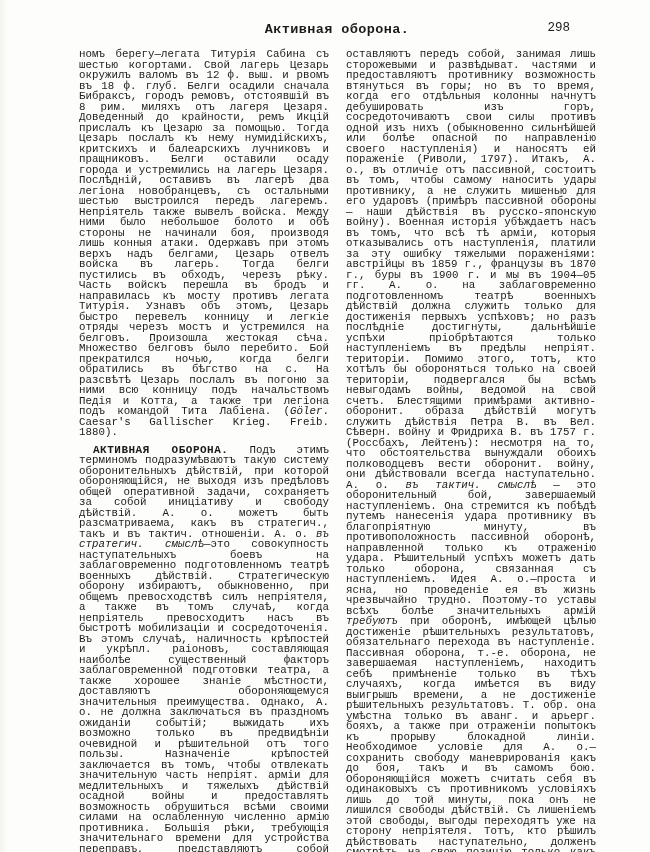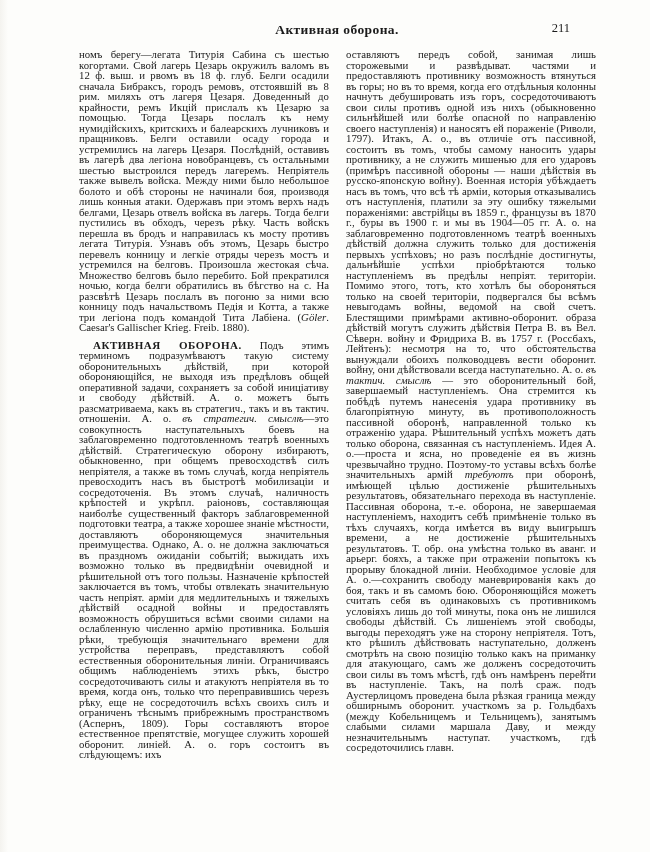--- a/index.html
+++ b/index.html
@@ -6,21 +6,21 @@
     margin: 0;
     padding: 0;
     background: #fdfdfb;
   }
   .page {
     position: relative;
     width: 650px;
     height: 852px;
     background: linear-gradient(90deg, #f4f3ef 0px, #fdfdfb 8px, #fdfdfb 100%);
     color: #1b1b1b;
-    font-family: Liberation Serif, serif;
+    font-family: Liberation Mono, monospace;
     overflow: hidden;
   }
   .header {
     position: relative;
     height: 42px;
   }
   .running-title {
     position: absolute;
     top: 22px;
     left: 75px;
@@ -64,21 +64,21 @@
   }
   .ital { font-style: italic; }
 </style>
 </head>
 <body>
 
 <div class="page">
 
   <div class="header">
     <div class="running-title">Активная оборона.</div>
-    <div class="pgnum">211</div>
+    <div class="pgnum">298</div>
   </div>
 
   <div class="columns">
 
     <div class="col">
       <p class="para"><span>номъ берегу—легата Титурія Сабина съ шестью когортами. Свой лагерь Цезарь окружилъ валомъ въ 12 ф. выш. и рвомъ въ 18 ф. глуб. Белги осадили сначала Бибраксъ, городъ ремовъ, отстоявшій въ 8 рим. миляхъ отъ лагеря Цезаря. Доведенный до крайности, ремъ Икцій прислалъ къ Цезарю за помощью. Тогда Цезарь послалъ къ нему нумидійскихъ, критскихъ и балеарскихъ лучниковъ и пращниковъ. Белги оставили осаду города и устремились на лагерь Цезаря. Послѣдній, оставивъ въ лагерѣ два легіона новобранцевъ, съ остальными шестью выстроился передъ лагеремъ. Непріятель также вывелъ войска. Между ними было небольшое болото и обѣ стороны не начинали боя, производя лишь конныя атаки. Одержавъ при этомъ верхъ надъ белгами, Цезарь отвелъ войска въ лагерь. Тогда белги пустились въ обходъ, черезъ рѣку. Часть войскъ перешла въ бродъ и направилась къ мосту противъ легата Титурія. Узнавъ объ этомъ, Цезарь быстро перевелъ конницу и легкіе отряды черезъ мостъ и устремился на белговъ. Произошла жестокая сѣча. Множество белговъ было перебито. Бой прекратился ночью, когда белги обратились въ бѣгство на с. На разсвѣтѣ Цезарь послалъ въ погоню за ними всю конницу подъ начальствомъ Педія и Котта, а также три легіона подъ командой Тита Лабіена. (</span><span class="ital">Göler</span><span>. Caesar's Gallischer Krieg. Freib. 1880).</span></p>
 
       <p class="para indent"><span class="lede">АКТИВНАЯ ОБОРОНА.</span><span> Подъ этимъ терминомъ подразумѣваютъ такую систему оборонительныхъ дѣйствій, при которой обороняющійся, не выходя изъ предѣловъ общей оперативной задачи, сохраняетъ за собой иниціативу и свободу дѣйствій. А. о. можетъ быть разсматриваема, какъ въ стратегич., такъ и въ тактич. отношеніи. А. о. </span><span class="ital">въ стратегич. смыслѣ</span><span>—это совокупность наступательныхъ боевъ на заблаговременно подготовленномъ театрѣ военныхъ дѣйствій. Стратегическую оборону избираютъ, обыкновенно, при общемъ превосходствѣ силъ непріятеля, а также въ томъ случаѣ, когда непріятель превосходитъ насъ въ быстротѣ мобилизаціи и сосредоточенія. Въ этомъ случаѣ, наличность крѣпостей и укрѣпл. раіоновъ, составляющая наиболѣе существенный факторъ заблаговременной подготовки театра, а также хорошее знаніе мѣстности, доставляютъ обороняющемуся значительныя преимущества. Однако, А. о. не должна заключаться въ праздномъ ожиданіи событій; выжидать ихъ возможно только въ предвидѣніи очевидной и рѣшительной отъ того пользы. Назначеніе крѣпостей заключается въ томъ, чтобы отвлекать значительную часть непріят. арміи для медлительныхъ и тяжелыхъ дѣйствій осадной войны и предоставлять возможность обрушиться всѣми своими силами на ослабленную численно армію противника. Большія рѣки, требующія значительнаго времени для устройства переправъ, представляютъ собой естественныя оборонительныя линіи. Ограничиваясь общимъ наблюденіемъ этихъ рѣкъ, быстро сосредоточиваютъ силы и атакуютъ непріятеля въ то время, когда онъ, только что переправившись черезъ рѣку, еще не сосредоточилъ всѣхъ своихъ силъ и ограниченъ тѣснымъ прибрежнымъ пространствомъ (Аспернъ, 1809). Горы составляютъ второе естественное препятствіе, могущее служить хорошей оборонит. линіей. А. о. горъ состоитъ въ слѣдующемъ: ихъ</span></p>
     </div>
 

